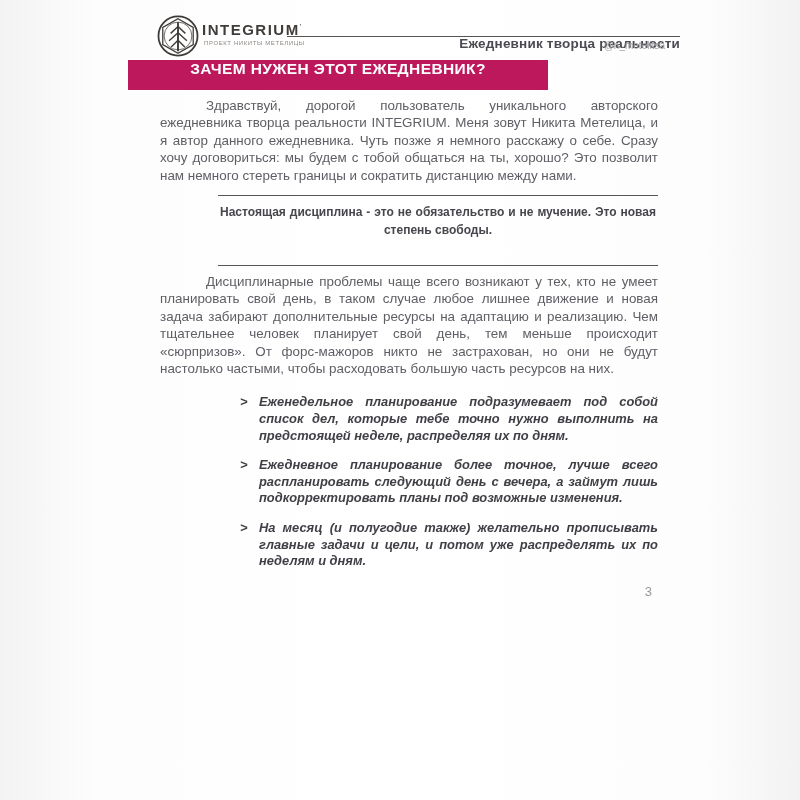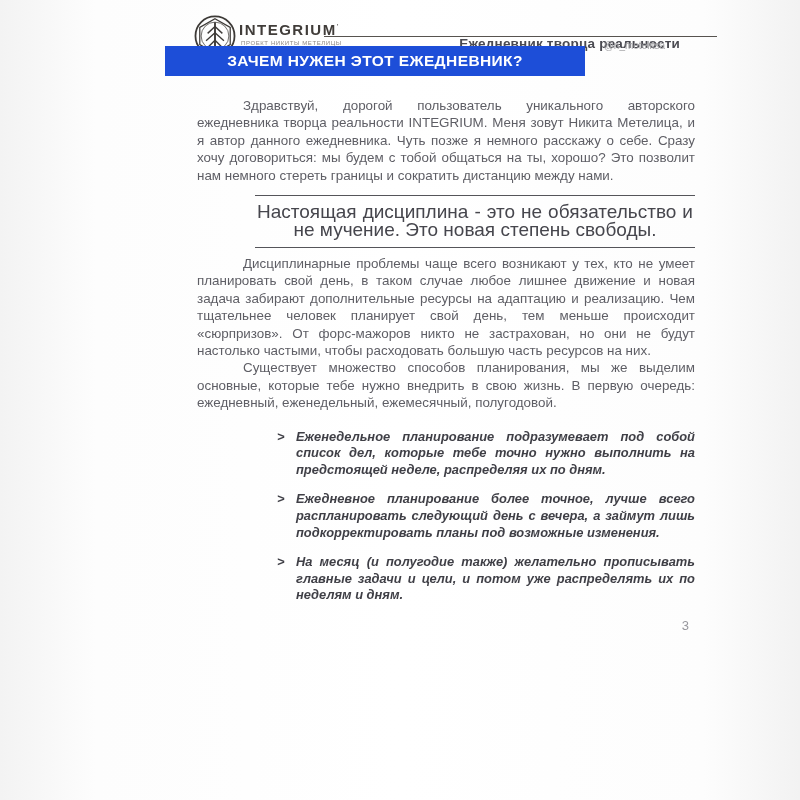--- a/index.html
+++ b/index.html
@@ -3,21 +3,21 @@
 <meta charset="utf-8">
 <style>
   html,body{margin:0;padding:0;}
   body{
     width:800px;height:800px;
     font-family:"Liberation Sans",sans-serif;
     background:linear-gradient(90deg,#f3f3f3 0,#fdfdfd 12%,#ffffff 50%,#fdfdfd 88%,#f2f2f2 100%);
     overflow:hidden;
     position:relative;
   }
-  .sheet{position:absolute;inset:0;margin-left:37px;}
+  .sheet{position:absolute;inset:0;}
 
   
   .logo-emblem{position:absolute;left:157px;top:15px;width:42px;height:42px;}
   .logo-name{
     position:absolute;left:202px;top:21px;
     font-size:15px;font-weight:700;letter-spacing:1.5px;color:#403c39;
   }
   .logo-name sup{font-size:8px;font-weight:400;}
   .logo-tagline{
     position:absolute;left:204px;top:40px;
@@ -31,42 +31,42 @@
     position:absolute;right:120px;top:36px;
     font-size:13.5px;font-weight:700;color:#4a4a51;letter-spacing:.2px;
   }
   .header-handle{
     position:absolute;right:135px;top:40px;
     font-size:10px;color:#a3a3a6;
   }
 
   
   .banner{
-    position:absolute;left:128px;top:46px;width:420px;height:30px;
-    background:#1d4ed8;
-    display:flex;align-items:center;justify-content:center;
+    position:absolute;left:128px;top:60px;width:420px;height:30px;
+    background:#be185d;
+    display:flex;justify-content:center;
   }
   .banner span{
     color:#ffffff;font-size:15.5px;font-weight:700;letter-spacing:.4px;
   }
 
   
   .main{
     position:absolute;left:160px;top:97px;width:498px;
     font-size:13.4px;line-height:17.4px;color:#5e5e65;
     text-align:justify;
   }
   .main p{margin:0;text-indent:46px;}
   .quote{
     margin:11px 0 7px 58px;
     border-top:1.6px solid #55555a;border-bottom:1.6px solid #55555a;
-    padding:7px 2px 8px 2px;
-    font-weight:400;color:#46464d;
+    padding:7px 2px 26px 2px;
+    font-weight:700;color:#46464d;
     text-align:justify;text-align-last:center;
-    font-size:19px;line-height:18px;
+    font-size:12px;line-height:18px;
   }
   .bullets{margin-top:17px;}
   .bullet{
     display:flex;margin:0 0 13px 80px;
     font-weight:700;font-style:italic;color:#3f3f46;
     font-size:12.9px;line-height:16.6px;
   }
   .bullet .marker{flex:0 0 19px;}
   .bullet .btxt{flex:1;text-align:justify;}
   .after-bullets{margin-top:16px;}
@@ -98,21 +98,20 @@
   <div class="banner">
     <span>ЗАЧЕМ НУЖЕН ЭТОТ ЕЖЕДНЕВНИК?</span>
   </div>
 
   <div class="main">
     <p>Здравствуй, дорогой пользователь уникального авторского ежедневника творца реальности INTEGRIUM. Меня зовут Никита Метелица, и я автор данного ежедневника. Чуть позже я немного расскажу о себе. Сразу хочу договориться: мы будем с тобой общаться на ты, хорошо? Это позволит нам немного стереть границы и сократить дистанцию между нами.</p>
 
     <div class="quote">Настоящая дисциплина - это не обязательство и не мучение. Это новая степень свободы.</div>
 
     <p>Дисциплинарные проблемы чаще всего возникают у тех, кто не умеет планировать свой день, в таком случае любое лишнее движение и новая задача забирают дополнительные ресурсы на адаптацию и реализацию. Чем тщательнее человек планирует свой день, тем меньше происходит «сюрпризов». От форс-мажоров никто не застрахован, но они не будут настолько частыми, чтобы расходовать большую часть ресурсов на них.</p>
-    <p>Существует множество способов планирования, мы же выделим основные, которые тебе нужно внедрить в свою жизнь. В первую очередь: ежедневный, еженедельный, ежемесячный, полугодовой.</p>
 
     <div class="bullets">
       <div class="bullet">
         <span class="marker">&gt;</span>
         <span class="btxt">Еженедельное планирование подразумевает под собой список дел, которые тебе точно нужно выполнить на предстоящей неделе, распределяя их по дням.</span>
       </div>
       <div class="bullet">
         <span class="marker">&gt;</span>
         <span class="btxt">Ежедневное планирование более точное, лучше всего распланировать следующий день с вечера, а займут лишь подкорректировать планы под возможные изменения.</span>
       </div>

